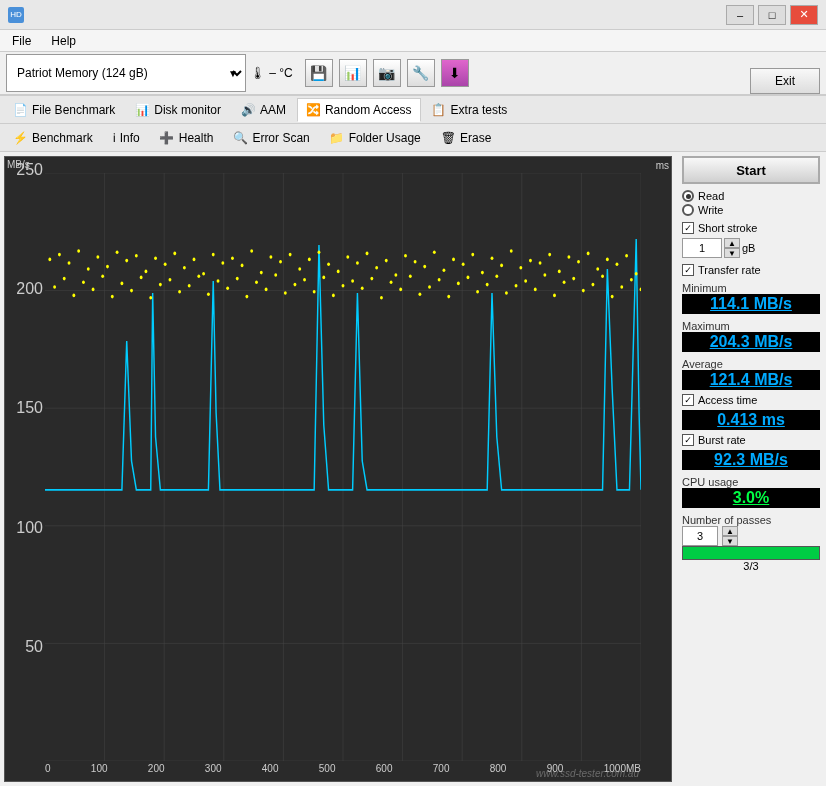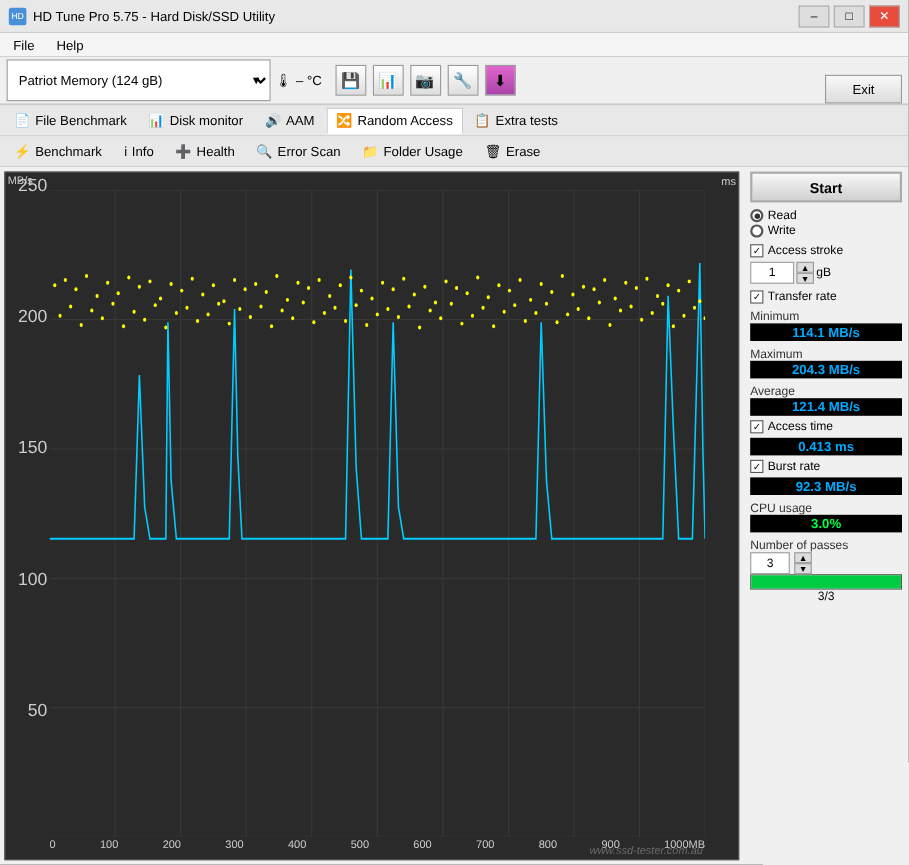--- a/index.html
+++ b/index.html
@@ -61,34 +61,33 @@
     .checkbox-group { display: flex; flex-direction: column; gap: 3px; }
     .checkbox-item { display: flex; align-items: center; gap: 4px; font-size: 11px; }
     .chk { width: 12px; height: 12px; border: 1px solid #555; background: white; display: flex; align-items: center; justify-content: center; font-size: 9px; }
     .chk.checked::after { content: '✓'; font-size: 9px; }
     .input-spin { display: flex; align-items: center; gap: 2px; margin-bottom: 2px; }
     .spin-input { width: 40px; height: 20px; border: 1px solid #999; text-align: center; font-size: 11px; }
     .spin-arrows { display: flex; flex-direction: column; }
     .spin-arr { width: 16px; height: 10px; border: 1px solid #999; background: #ddd; display: flex; align-items: center; justify-content: center; font-size: 8px; cursor: pointer; }
     .spin-unit { font-size: 11px; }
     .stat-label { font-size: 11px; color: #333; margin-top: 2px; }
-    .stat-value { background: black; color: #00aaff; font-size: 12px; font-weight: bold; text-align: center; padding: 1px 4px; width: 100%; }
+    .stat-value { background: black; color: #00aaff; font-size: 16px; font-weight: bold; text-align: center; padding: 1px 4px; width: 100%; text-decoration: underline; }
     .stat-value.green-val { color: #00ff44; }
     .progress-bar-container { width: 100%; height: 14px; background: #333; border: 1px solid #555; }
     .progress-bar { height: 100%; background: #00cc44; }
     .progress-label { font-size: 11px; text-align: center; }
     .number-passes-row { display: flex; align-items: center; gap: 4px; }
   </style>
 </head>
 <body>
 
 <div id="titlebar">
   <div class="title-left">
     <div class="title-icon">HD</div>
-    <span>HD Tune Pro 5.75 - Hard Disk/SSD Utility</span>
   </div>
   <div class="win-controls">
     <button class="win-btn">–</button>
     <button class="win-btn">□</button>
     <button class="win-btn close">✕</button>
   </div>
 </div>
 
 <div id="menubar">
   <span>File</span>
@@ -370,21 +369,21 @@
       </div>
       <div class="radio-item">
         <div class="radio-circle"></div>
         <span>Write</span>
       </div>
     </div>
 
     <div class="checkbox-group">
       <div class="checkbox-item">
         <div class="chk checked"></div>
-        <span>Access stroke</span>
+        <span>Short stroke</span>
       </div>
     </div>
 
     <div class="input-spin">
       <input class="spin-input" type="text" value="1" style="">
       <div class="spin-arrows">
         <div class="spin-arr">▲</div>
         <div class="spin-arr">▼</div>
       </div>
       <span class="spin-unit">gB</span>

